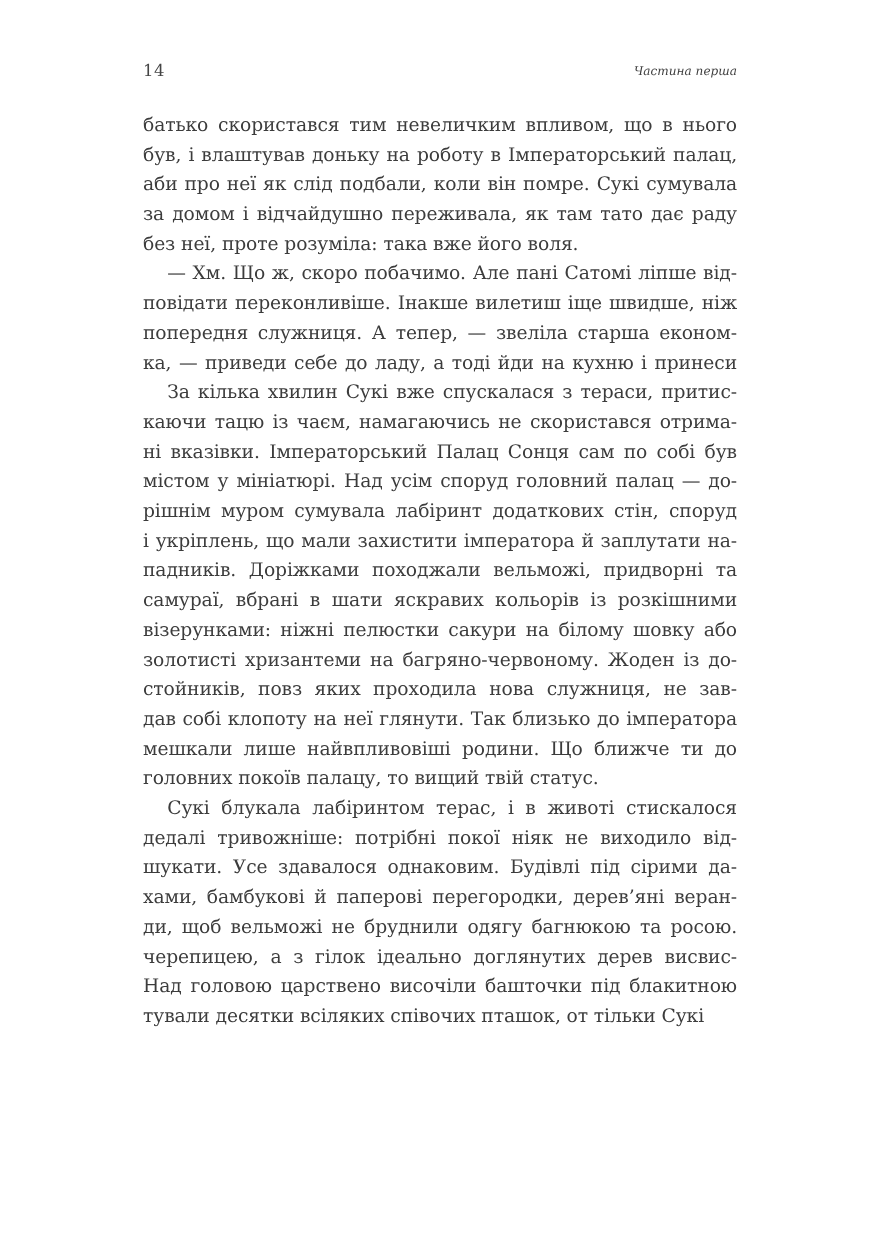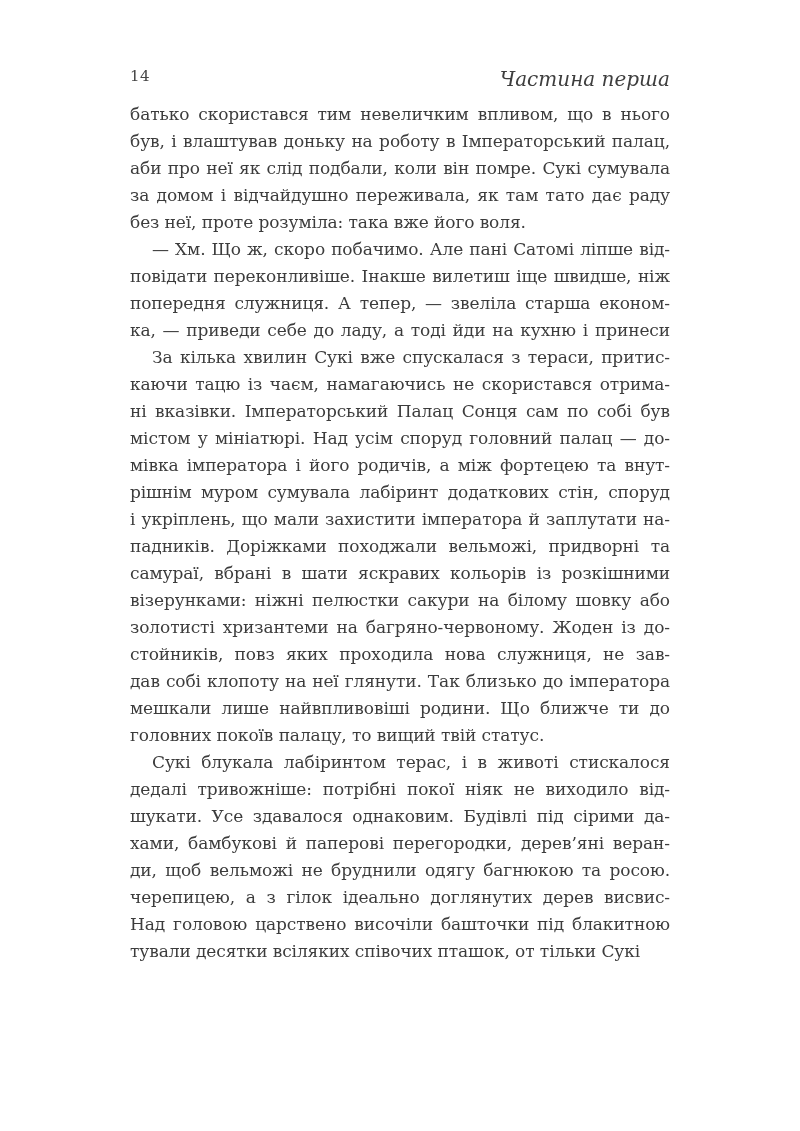--- a/index.html
+++ b/index.html
@@ -11,35 +11,35 @@
     position: relative;
     width: 800px;
     height: 1131px;
     background: #ffffff;
     overflow: hidden;
     font-family: "DejaVu Serif", "Liberation Serif", serif;
     color: #3c3c3c;
   }
   .page-header {
     position: absolute;
-    top: 67px;
+    top: 55px;
     left: 130px;
     width: 540px;
     display: flex;
     justify-content: space-between;
-    align-items: flex-start;
+    align-items: center;
   }
   .page-number {
     font-size: 15px;
     letter-spacing: 0.5px;
     color: #454545;
   }
   .running-title {
     font-style: italic;
-    font-size: 20px;
+    font-size: 11px;
     color: #3e3e3e;
   }
   .body-text {
     position: absolute;
     top: 101px;
     left: 130px;
     width: 540px;
   }
   .text-line {
     font-size: 17px;
@@ -71,21 +71,20 @@
       <div class="text-line">за домом і відчайдушно переживала, як там тато дає раду</div>
       <div class="text-line last">без неї, проте розуміла: така вже його воля.</div>
       <div class="text-line indent">— Хм. Що ж, скоро побачимо. Але пані Сатомі ліпше від-</div>
       <div class="text-line">повідати переконливіше. Інакше вилетиш іще швидше, ніж</div>
       <div class="text-line">попередня служниця. А тепер, — звеліла старша економ-</div>
       <div class="text-line">ка, — приведи себе до ладу, а тоді йди на кухню і принеси</div>
       <div class="text-line indent">За кілька хвилин Сукі вже спускалася з тераси, притис-</div>
       <div class="text-line">каючи тацю із чаєм, намагаючись не скористався отрима-</div>
       <div class="text-line">ні вказівки. Імператорський Палац Сонця сам по собі був</div>
       <div class="text-line">містом у мініатюрі. Над усім споруд головний палац — до-</div>
-      <div class="text-line">мівка імператора і його родичів, а між фортецею та внут-</div>
       <div class="text-line">рішнім муром сумувала лабіринт додаткових стін, споруд</div>
       <div class="text-line">і укріплень, що мали захистити імператора й заплутати на-</div>
       <div class="text-line">падників. Доріжками походжали вельможі, придворні та</div>
       <div class="text-line">самураї, вбрані в шати яскравих кольорів із розкішними</div>
       <div class="text-line">візерунками: ніжні пелюстки сакури на білому шовку або</div>
       <div class="text-line">золотисті хризантеми на багряно-червоному. Жоден із до-</div>
       <div class="text-line">стойників, повз яких проходила нова служниця, не зав-</div>
       <div class="text-line">дав собі клопоту на неї глянути. Так близько до імператора</div>
       <div class="text-line">мешкали лише найвпливовіші родини. Що ближче ти до</div>
       <div class="text-line last">головних покоїв палацу, то вищий твій статус.</div>

